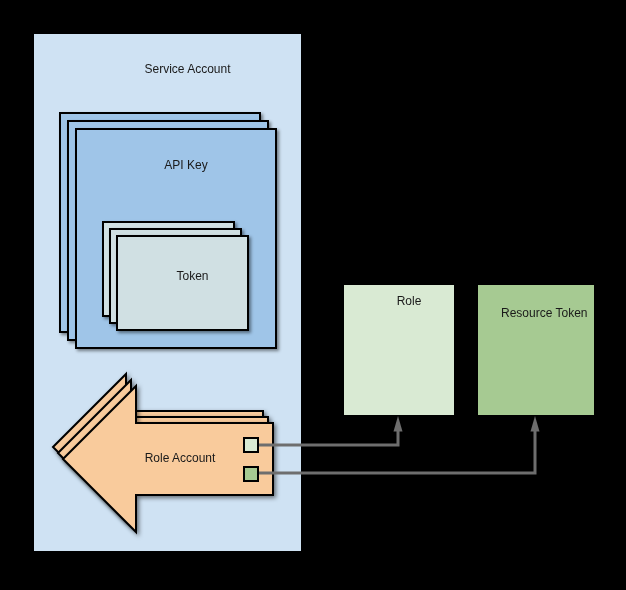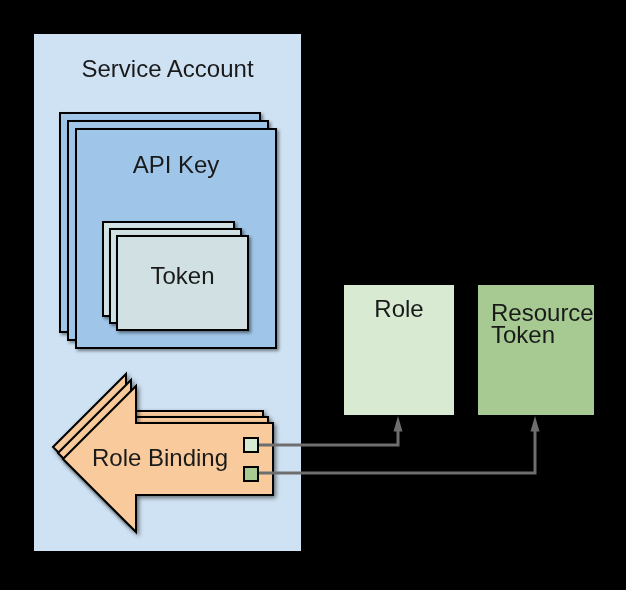--- a/index.html
+++ b/index.html
@@ -11,24 +11,25 @@
   .canvas {
     position: relative;
     width: 626px;
     height: 590px;
     background: #000;
     overflow: hidden;
   }
   .abs { position: absolute; }
 
   .label {
-    font-size: 24px;
+    font-size: 12px;
     line-height: 22px;
     color: #1a1a1a;
     white-space: pre-line;
+    margin-left: 20px;
   }
   .center-text { text-align: center; }
 
   
   .panel {
     left: 34px; top: 34px;
     width: 267px; height: 517px;
     background: #cfe2f3;
   }
   .panel-label {
@@ -50,21 +51,21 @@
   .token-layer { width: 133px; height: 96px; background: #d0e0e3; }
   .tok-b1 { left: 102px; top: 221px; }
   .tok-b2 { left: 109px; top: 228px; }
   .tok-front { left: 116px; top: 235px; padding-top: 28px; text-align: center; }
 
   
   .node-box {
     top: 285px; height: 130px;
     display: flex; justify-content: center; align-items: flex-start;
   }
-  .role-box { left: 344px; width: 110px; background: #d9ead3; padding-top: 13px; }
+  .role-box { left: 344px; width: 110px; background: #d9ead3; padding-top: 5px; }
   .rg-box   { left: 478px; width: 116px; background: #a6ca92; padding-top: 17px; }
   .rg-box .label { width: 90px; text-align: left; }
 
   
   .overlay { left: 0; top: 0; width: 626px; height: 590px; pointer-events: none; }
   .arrow-poly {
     fill: #f9cb9c;
     stroke: #000;
     stroke-width: 2;
     stroke-linejoin: miter;
@@ -121,18 +122,18 @@
     <polygon class="arrow-poly" points="58,453 131,380 131,417 268,417 268,489 131,489 131,526"></polygon>
     <polygon class="arrow-poly" points="63,459 136,386 136,423 273,423 273,495 136,495 136,532"></polygon>
 
     <path class="conn-line" d="M259 445 H398 V431"></path>
     <polygon class="conn-head" points="398,416 393.5,431.5 402.5,431.5"></polygon>
 
     <path class="conn-line" d="M259 473 H535 V431"></path>
     <polygon class="conn-head" points="535,416 530.5,431.5 539.5,431.5"></polygon>
   </svg>
 
-  <div class="abs label rb-label">Role Binding</div>
+  <div class="abs label rb-label">Role Account</div>
 
   <div class="abs port port-role"></div>
   <div class="abs port port-rg"></div>
 
 </div>
 
 </body></html>

